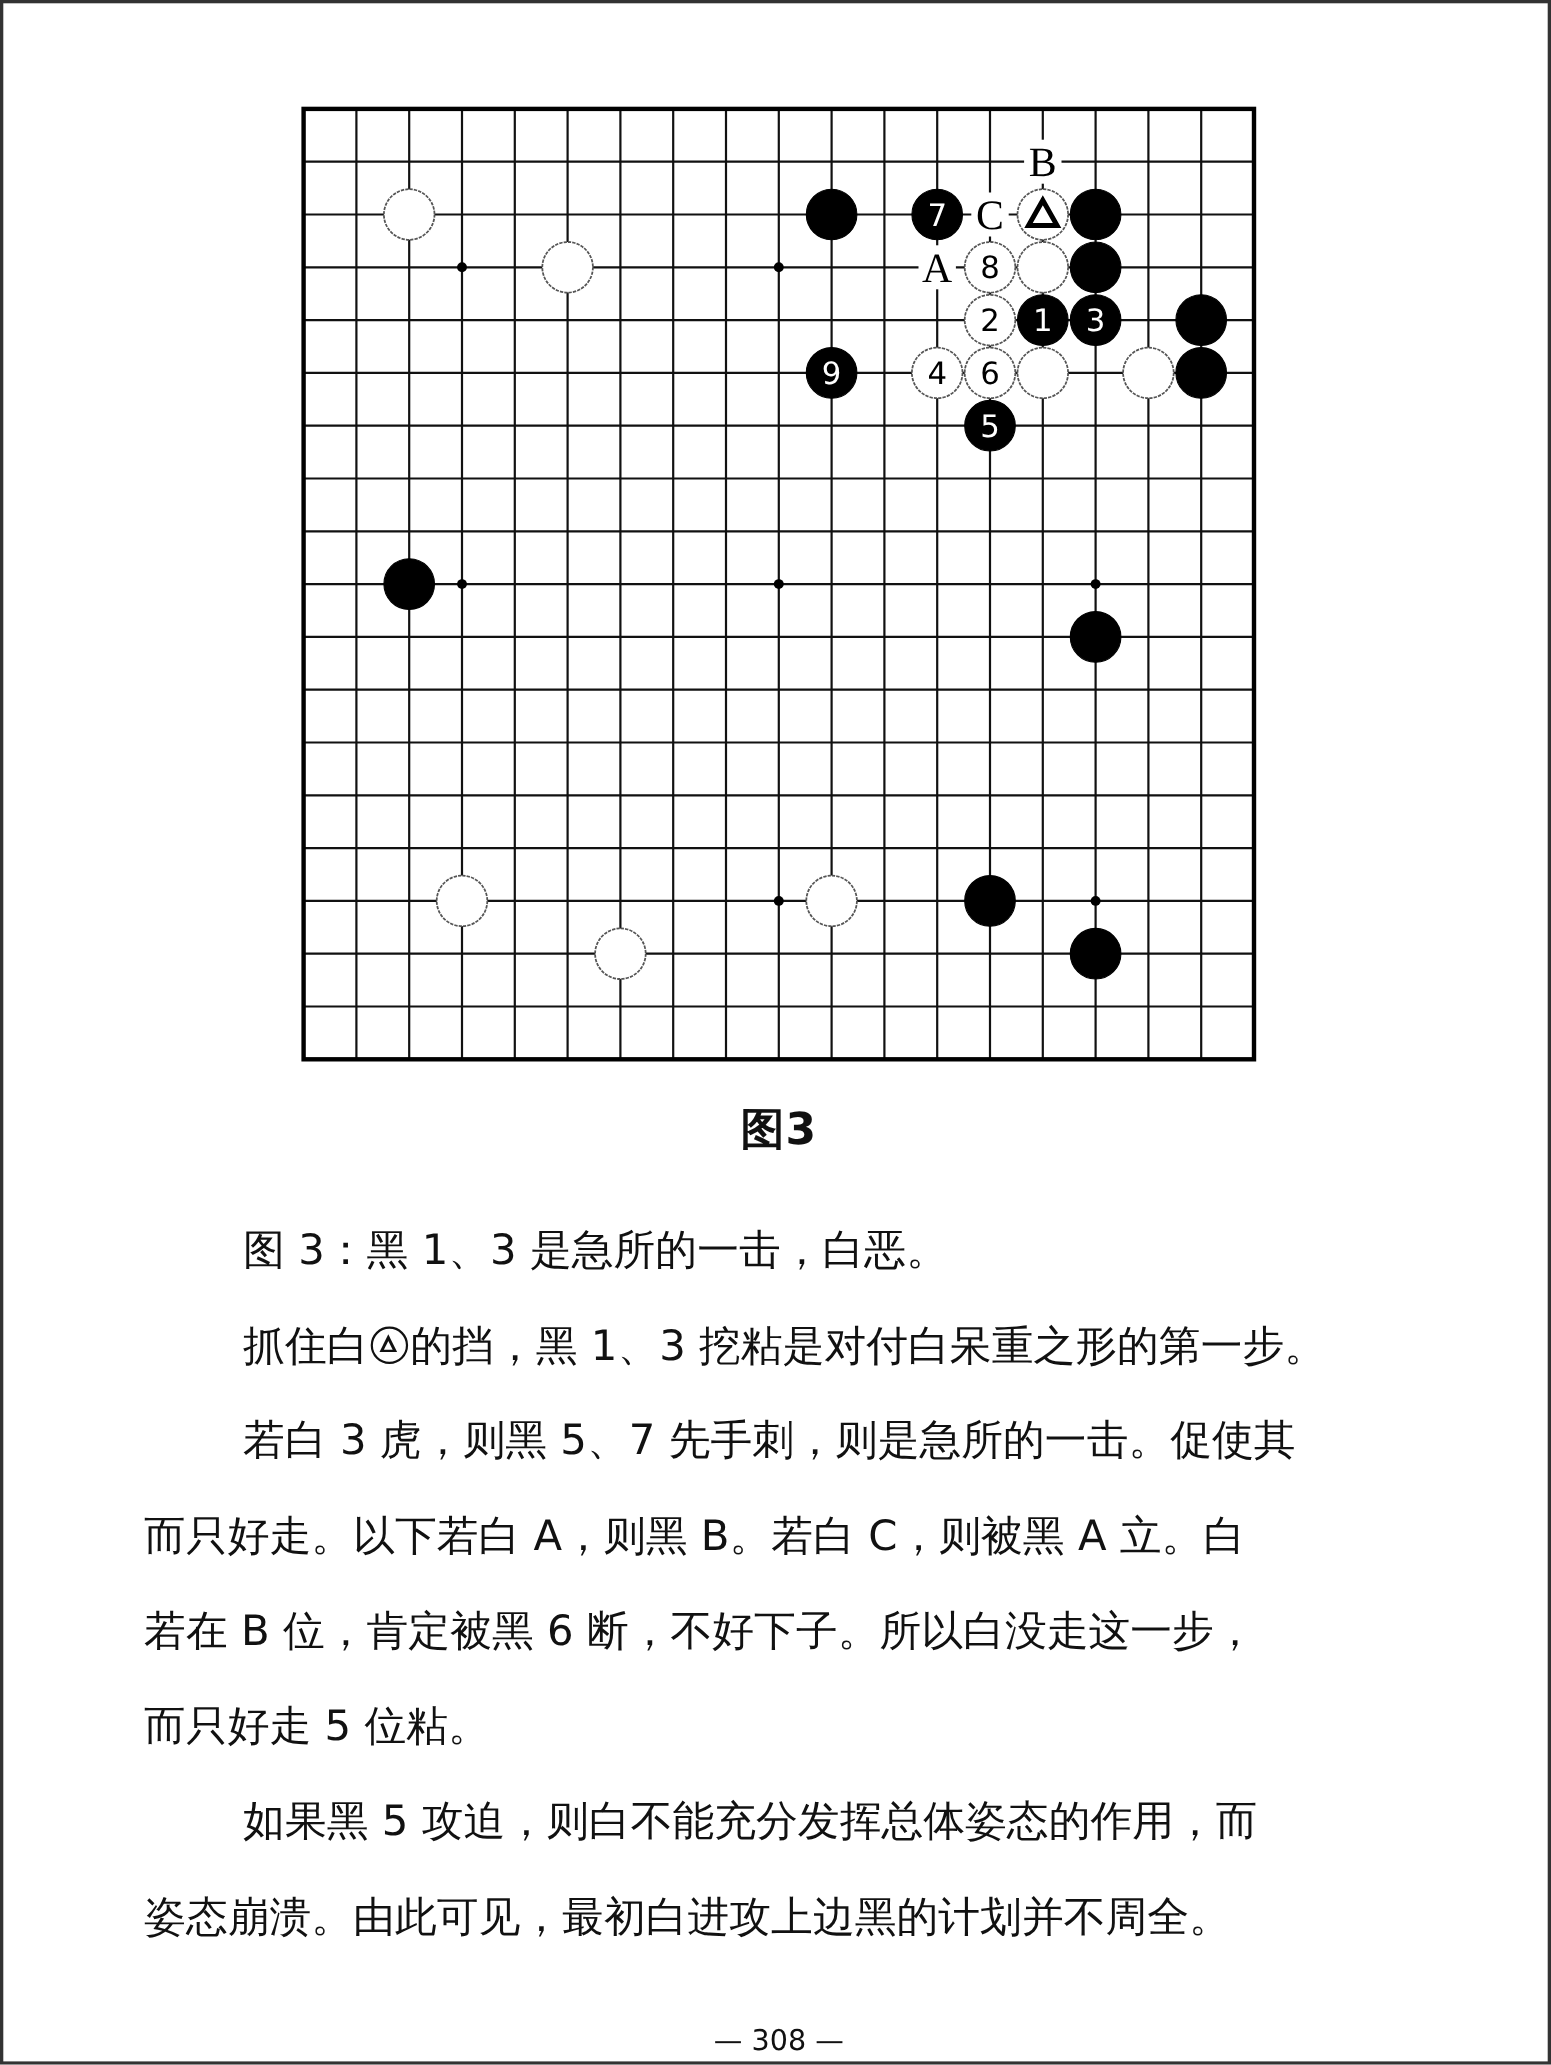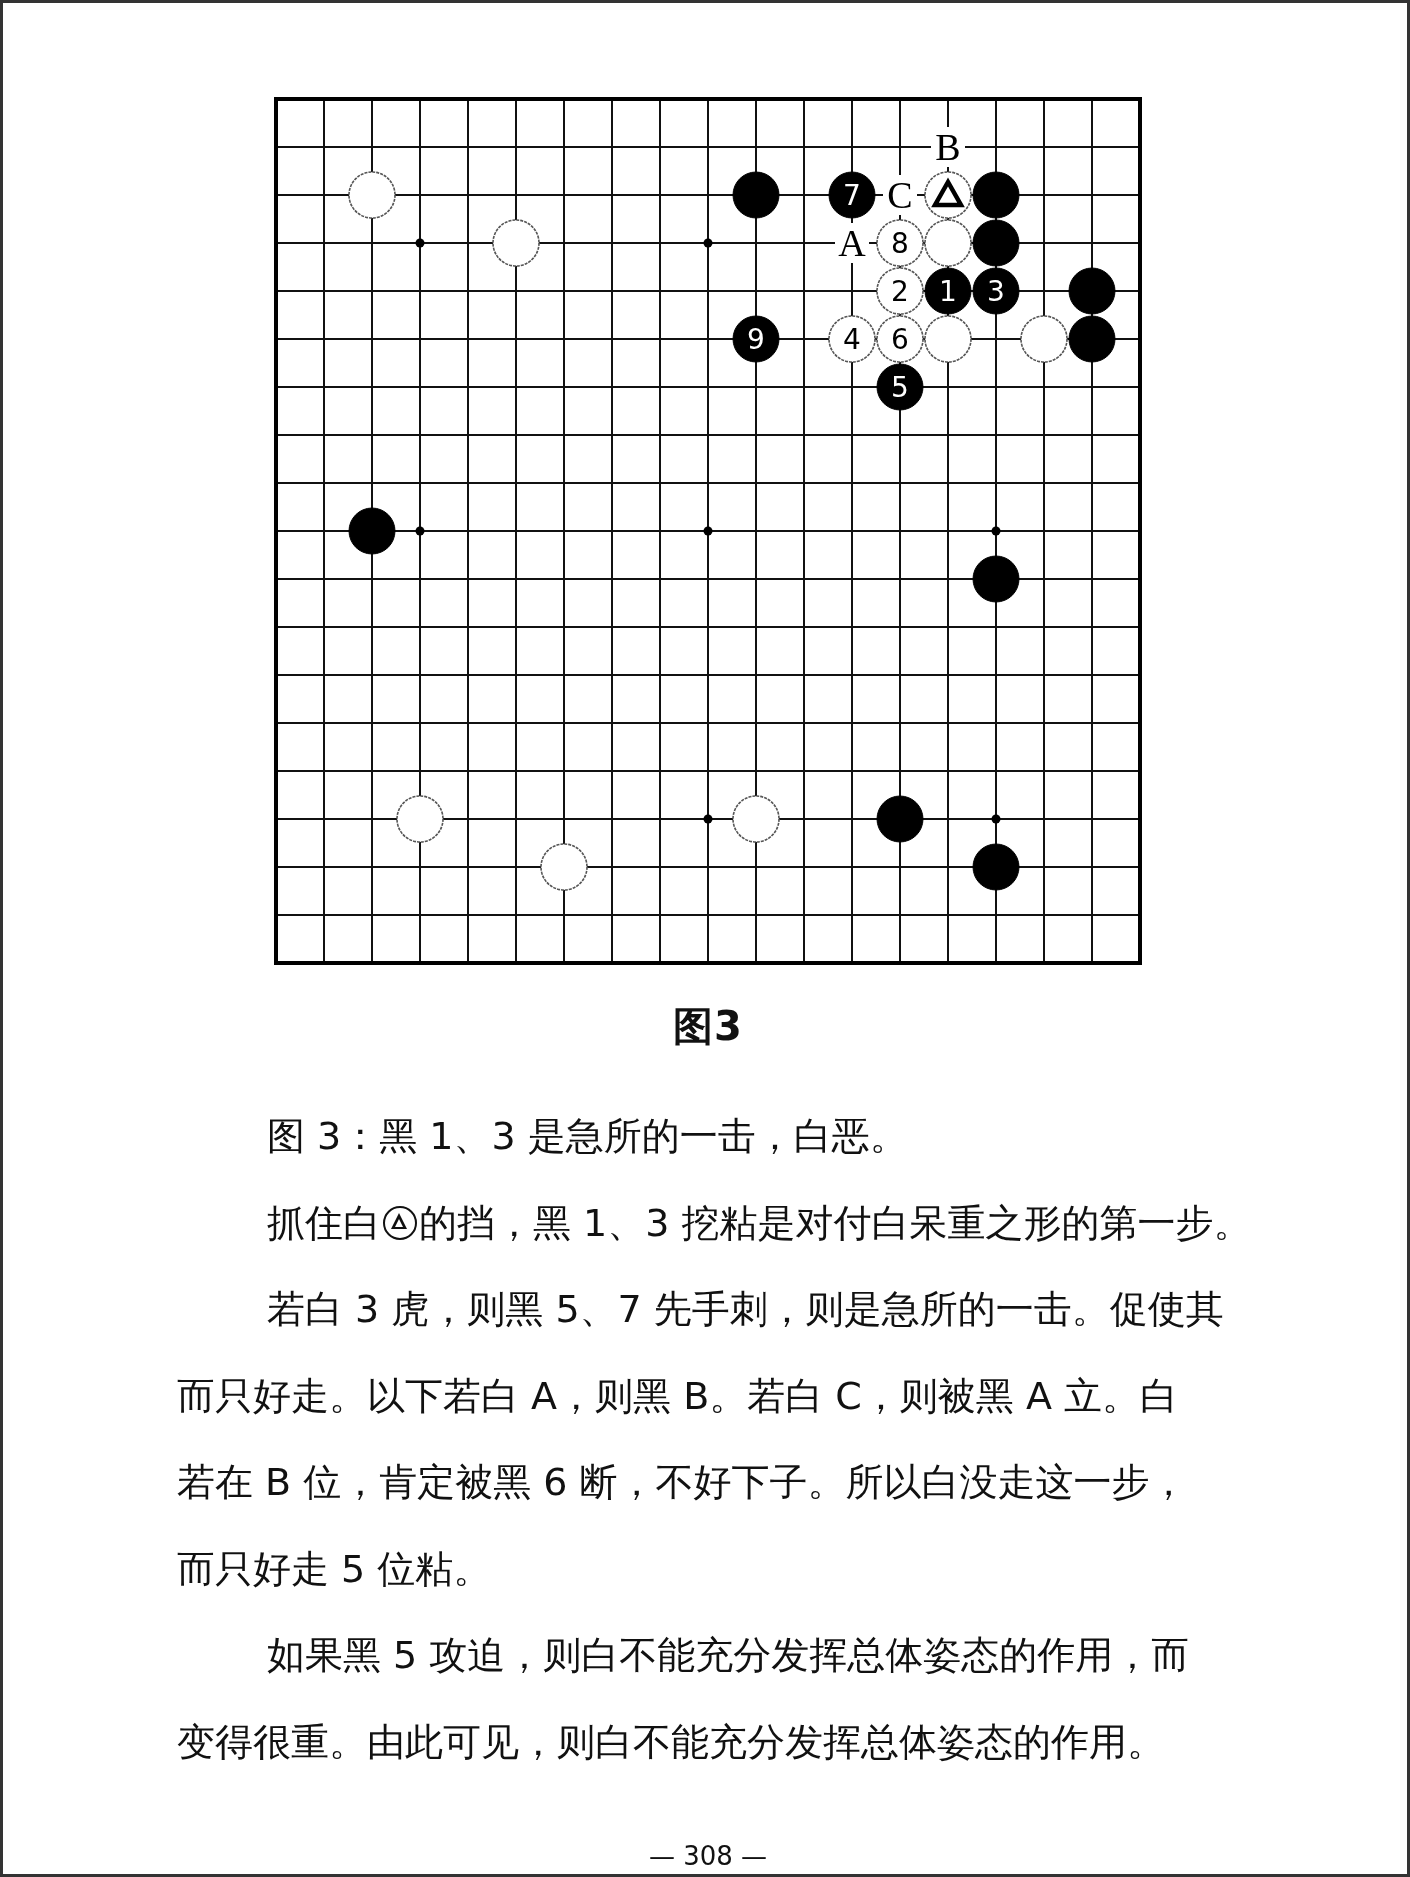--- a/index.html
+++ b/index.html
@@ -14,21 +14,21 @@
     position: absolute; left: 0; width: 1410px; top: 996px; text-align: center;
     font-family: "DejaVu Sans", sans-serif; font-size: 40px; font-weight: bold; color: #111;
     letter-spacing: 1px;
   }
   .body-text {
     position: absolute; left: 128px; top: 1090px; width: 1160px;
     font-family: "DejaVu Sans", sans-serif; font-size: 38px; color: #111;
     line-height: 86.5px;
   }
   .para { margin: 0; padding: 0; text-align: justify; }
-  .para.indent { text-indent: 90px; margin-left: 46px; }
+  .para.indent { text-indent: 90px; }
   .line { display: block; white-space: nowrap; }
   .page-number {
     position: absolute; left: 0; width: 1410px; top: 1838px; text-align: center;
     font-family: "DejaVu Sans", sans-serif; font-size: 26px; color: #111;
   }
   .circ-tri {
     display: inline-block; width: 34px; height: 34px; border: 2.5px solid #111; border-radius: 50%;
     vertical-align: -4px; position: relative; box-sizing: border-box; margin: 0 2px;
   }
   .circ-tri::after {
@@ -149,18 +149,18 @@
       <span class="line"><span>抓住白</span><span class="circ-tri"></span><span>的挡，黑 1、3 挖粘是对付白呆重之形的第一步。</span></span>
     </p>
     <p class="para indent">
       <span class="line">若白 3 虎，则黑 5、7 先手刺，则是急所的一击。促使其</span>
       <span class="line" style="text-indent:0">而只好走。以下若白 A，则黑 B。若白 C，则被黑 A 立。白</span>
       <span class="line" style="text-indent:0">若在 B 位，肯定被黑 6 断，不好下子。所以白没走这一步，</span>
       <span class="line" style="text-indent:0">而只好走 5 位粘。</span>
     </p>
     <p class="para indent">
       <span class="line">如果黑 5 攻迫，则白不能充分发挥总体姿态的作用，而</span>
-      <span class="line" style="text-indent:0">变得很重。由此可见，则白不能充分发挥总体姿态的作用。</span>
+      <span class="line" style="text-indent:0">姿态崩溃。由此可见，最初白进攻上边黑的计划并不周全。</span>
     </p>
   </div>
 
   <div class="page-number">— 308 —</div>
 </div>
 
 </body></html>

